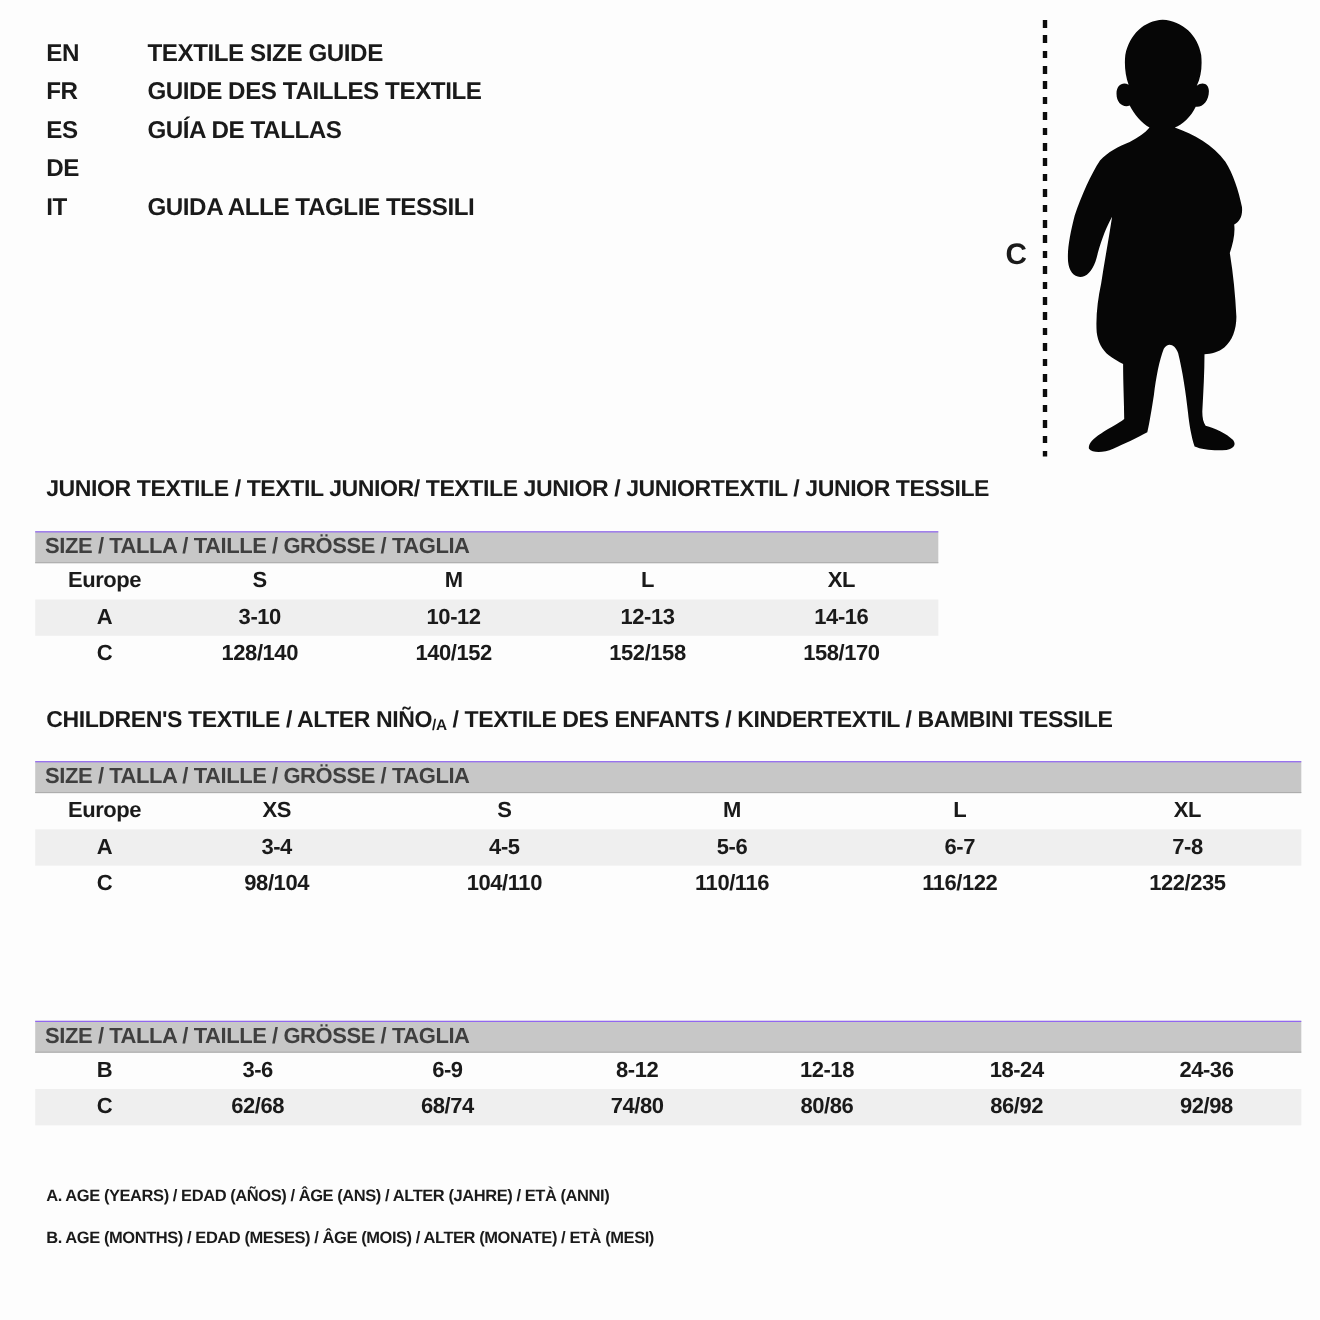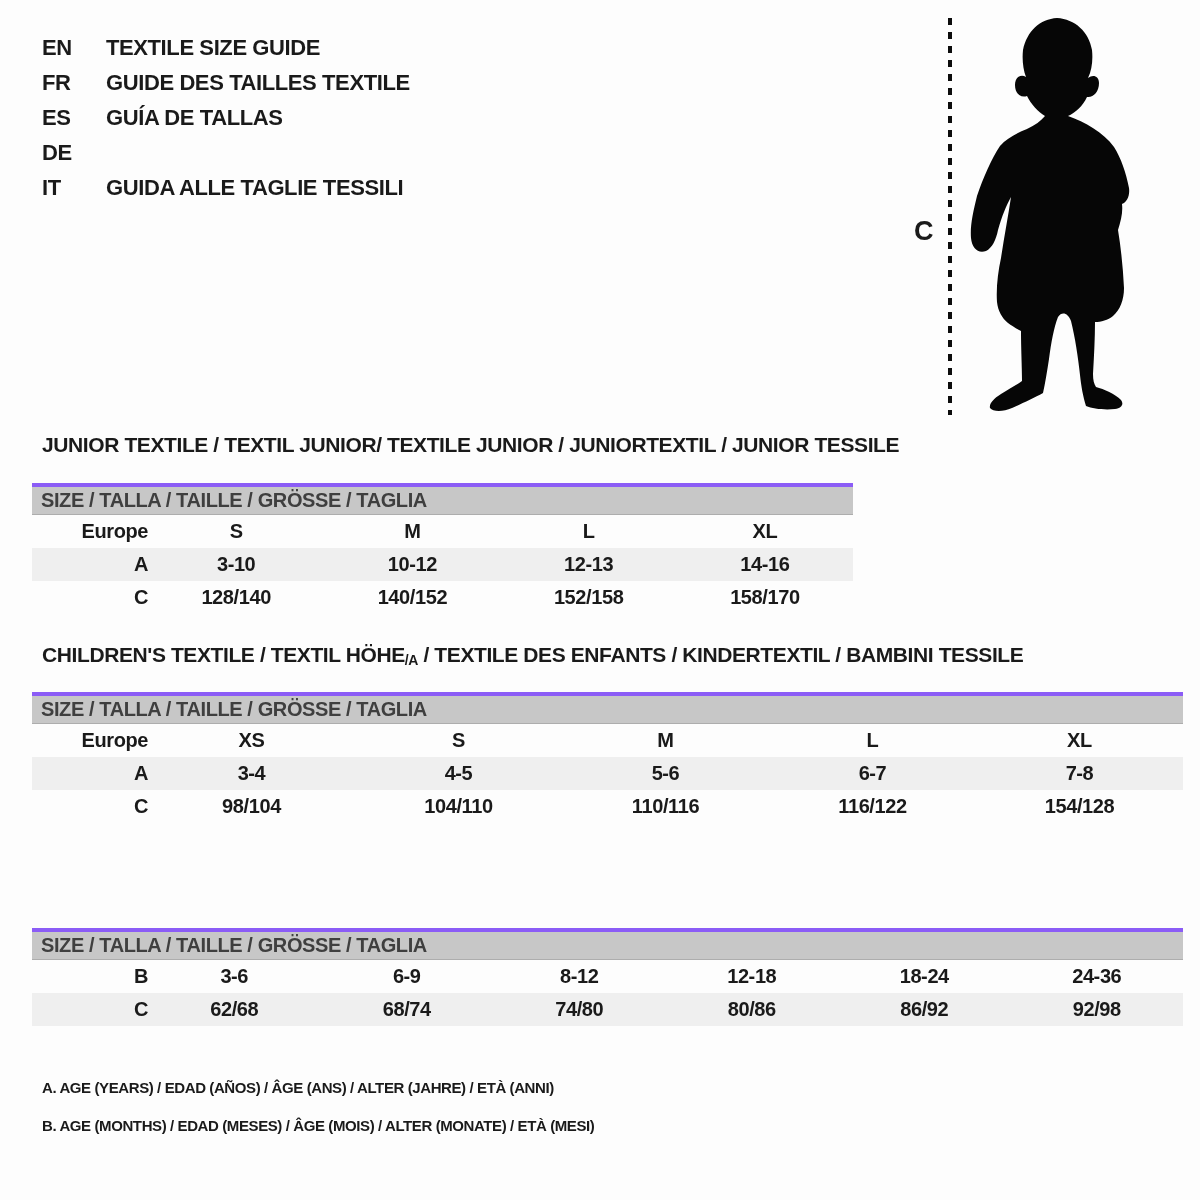--- a/index.html
+++ b/index.html
@@ -8,21 +8,21 @@
     background: #fdfdfd;
     font-family: "Liberation Sans", sans-serif;
     color: #1a1a1a;
     overflow: hidden;
     position: relative;
   }
   .abs { position: absolute; }
 
   
   .lang-block { left: 42px; top: 30px; }
-  .lang-row { display: grid; grid-template-columns: 64px auto; height: 35px; align-items: center; }
+  .lang-row { display: grid; grid-template-columns: 64px auto; height: 35px; align-items: center; gap: 28px; }
   .lang-code, .lang-title {
     font-size: 22px; font-weight: 700; letter-spacing: -0.4px; white-space: nowrap;
   }
 
   
   .figure-c-label { left: 914px; top: 216px; font-size: 27px; font-weight: 700; }
   .dash-line {
     left: 948px; top: 18px; width: 4px; height: 397px;
     background: repeating-linear-gradient(to bottom, #0c0c0c 0 7px, transparent 7px 14px);
   }
@@ -35,29 +35,29 @@
   .title-sub { font-size: 14px; position: relative; top: 3px; font-weight: 700; }
 
   
   .sizetable { left: 32px; }
   .t-junior   { top: 483px; width: 821px; }
   .t-children { top: 692px; width: 1151px; }
   .t-babies   { top: 928px; width: 1151px; }
 
   .size-bar {
     height: 27px; background: #c7c7c7;
-    border-top: 4px solid #8b5cf6; border-bottom: 1px solid #adadad;
+    border-top: 1px solid #8b5cf6; border-bottom: 1px solid #adadad;
     display: flex; align-items: center; padding-left: 9px;
     color: #3f3f3f; font-size: 20px; font-weight: 700; letter-spacing: -0.4px;
   }
   .trow { display: grid; height: 33px; align-items: center; }
   .cols5 { grid-template-columns: 116px repeat(4, 1fr); }
   .cols6 { grid-template-columns: 116px repeat(5, 1fr); }
   .cols7 { grid-template-columns: 116px repeat(6, 1fr); }
-  .trow .rlabel { padding-left: 10px; text-align: right; font-size: 20px; font-weight: 700; letter-spacing: -0.4px; }
+  .trow .rlabel { padding-left: 10px; text-align: center; font-size: 20px; font-weight: 700; letter-spacing: -0.4px; }
   .trow .cell  { text-align: center; font-size: 20px; font-weight: 700; letter-spacing: -0.4px; }
   .alt { background: #efefef; }
 
   
   .babies-title { left: 42px; top: 845px; }
   .babies-title .line { height: 36px; display: flex; align-items: center; }
 
   
   .legend { left: 42px; top: 1068px; }
   .legend .line {
@@ -160,21 +160,21 @@
   <div class="trow cols5">
     <span class="rlabel">C</span>
     <span class="cell">128/140</span>
     <span class="cell">140/152</span>
     <span class="cell">152/158</span>
     <span class="cell">158/170</span>
   </div>
 </div>
 
 <div class="abs sec-title" style="top:643px">
-  <span>CHILDREN'S TEXTILE / TEXTIL HÖHE</span><span class="title-sub">/A</span><span> / TEXTILE DES ENFANTS / KINDERTEXTIL / BAMBINI TESSILE</span>
+  <span>CHILDREN'S TEXTILE / ALTER NIÑO</span><span class="title-sub">/A</span><span> / TEXTILE DES ENFANTS / KINDERTEXTIL / BAMBINI TESSILE</span>
 </div>
 <div class="abs sizetable t-children">
   <div class="size-bar">SIZE / TALLA / TAILLE / GRÖSSE / TAGLIA</div>
   <div class="trow cols6">
     <span class="rlabel">Europe</span>
     <span class="cell">XS</span>
     <span class="cell">S</span>
     <span class="cell">M</span>
     <span class="cell">L</span>
     <span class="cell">XL</span>
@@ -186,21 +186,21 @@
     <span class="cell">5-6</span>
     <span class="cell">6-7</span>
     <span class="cell">7-8</span>
   </div>
   <div class="trow cols6">
     <span class="rlabel">C</span>
     <span class="cell">98/104</span>
     <span class="cell">104/110</span>
     <span class="cell">110/116</span>
     <span class="cell">116/122</span>
-    <span class="cell">154/128</span>
+    <span class="cell">122/235</span>
   </div>
 </div>
 
 <div class="abs babies-title">
 </div>
 <div class="abs sizetable t-babies">
   <div class="size-bar">SIZE / TALLA / TAILLE / GRÖSSE / TAGLIA</div>
   <div class="trow cols7">
     <span class="rlabel">B</span>
     <span class="cell">3-6</span>

